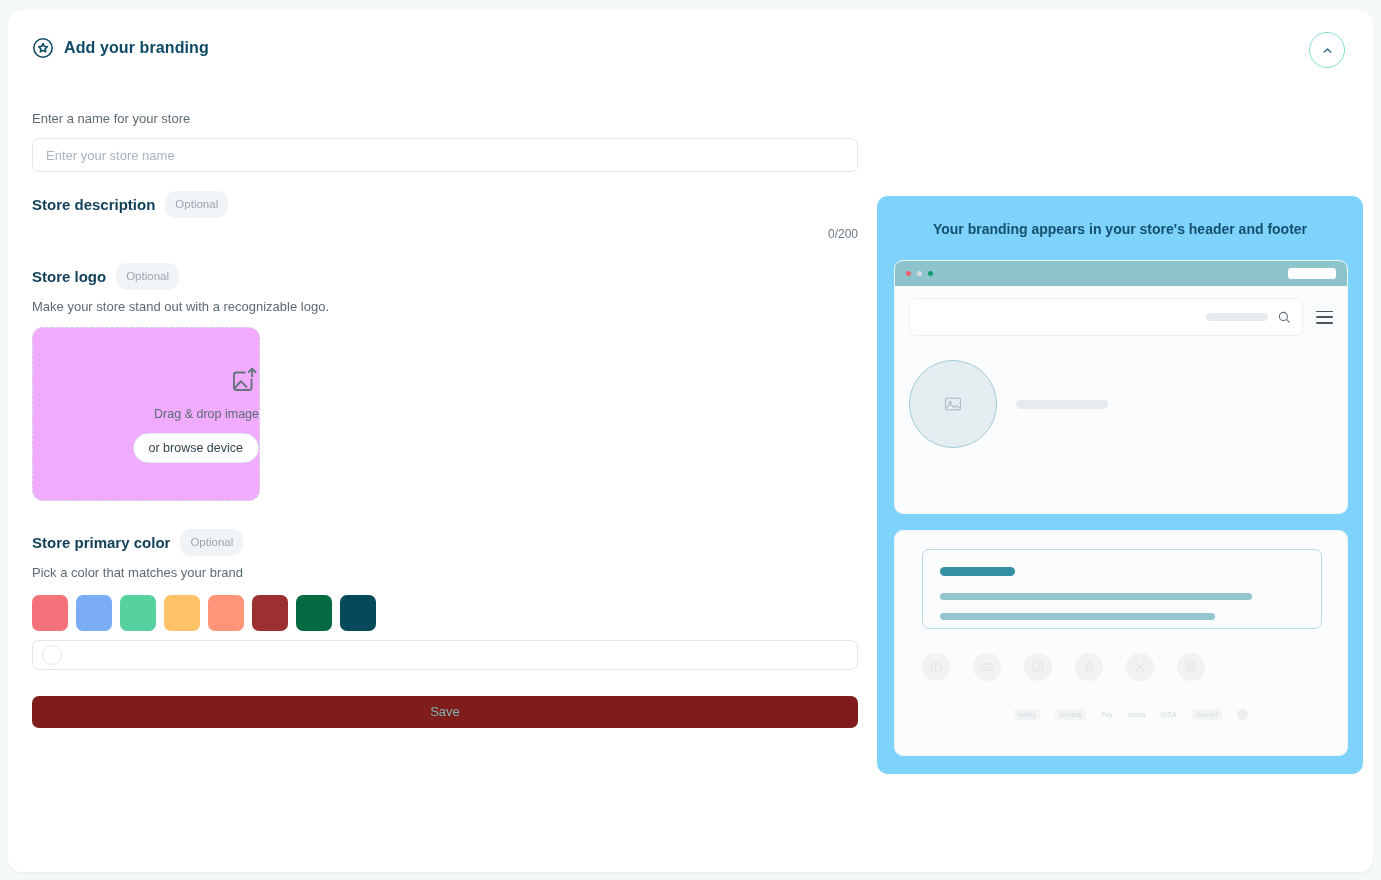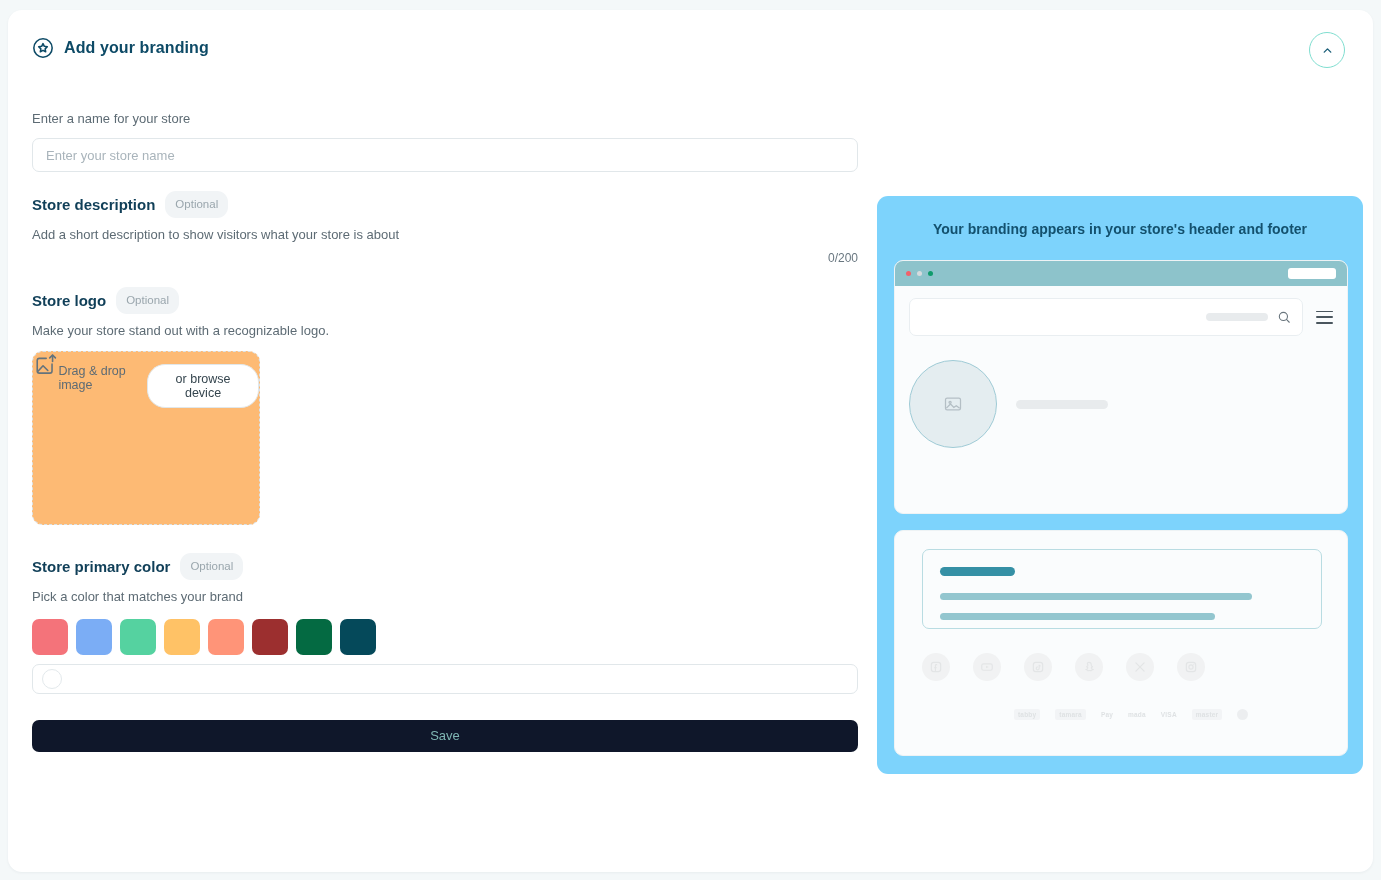--- a/index.html
+++ b/index.html
@@ -63,22 +63,22 @@
   .txt-area::placeholder { color: #a9b4bb; }
   .counter { width: 826px; text-align: right; font-size: 12px; color: #697780; margin-top: 9px; }
 
   .blk-desc { margin-top: 19px; }
   .blk-logo { margin-top: 22px; }
   .blk-color { margin-top: 28px; }
 
   .dropzone {
     margin-top: 13px; width: 228px; height: 174px;
     border: 1.4px dashed #dbe2e6; border-radius: 11px;
-    display: flex; flex-direction: row; align-items: flex-start; justify-content: center;
-    background: #fdba74;
+    display: flex; flex-direction: column; align-items: flex-end; justify-content: center;
+    background: #f0abfc;
   }
   .dz-icon { width: 30px; height: 30px; color: #64737c; }
   .dz-text { font-size: 12.5px; color: #5d6b74; margin-top: 12px; }
   .dz-btn {
     margin-top: 12px; font-size: 12.5px; color: #35454e;
     border: 1px solid #e1e7ea; border-radius: 18px;
     background: #fff; padding: 7px 15px; cursor: pointer;
     font-family: "Liberation Sans", sans-serif;
   }
 
@@ -90,21 +90,21 @@
     border: 1px solid #e1e7ea; border-radius: 7px;
     background: #fff; display: flex; align-items: center; padding: 0 9px;
   }
   .color-dot {
     width: 20px; height: 20px; border-radius: 50%;
     background: #ffffff; border: 1px solid #e3e9ec;
   }
 
   .save-btn {
     margin-top: 26px; width: 826px; height: 32px;
-    background: #0f172a; border: none; border-radius: 7px;
+    background: #7f1d1d; border: none; border-radius: 7px;
     font-size: 13px; color: #7fb6b3; cursor: default;
     font-family: "Liberation Sans", sans-serif;
   }
 
   
   .preview {
     position: absolute; left: 869px; top: 186px;
     width: 486px; height: 578px;
     background: #7dd3fc; border-radius: 11px;
   }
@@ -205,21 +205,20 @@
       <div class="blk-name">
         <div class="sec-sub">Enter a name for your store</div>
         <input class="txt-input" placeholder="Enter your store name" style="">
       </div>
 
       <div class="blk-desc">
         <div class="sec-head">
           <span class="sec-title">Store description</span>
           <span class="chip">Optional</span>
         </div>
-        <div class="sec-sub">Add a short description to show visitors what your store is about</div>
         <div class="counter">0/200</div>
       </div>
 
       <div class="blk-logo">
         <div class="sec-head">
           <span class="sec-title">Store logo</span>
           <span class="chip">Optional</span>
         </div>
         <div class="sec-sub">Make your store stand out with a recognizable logo.</div>
         <div class="dropzone">

